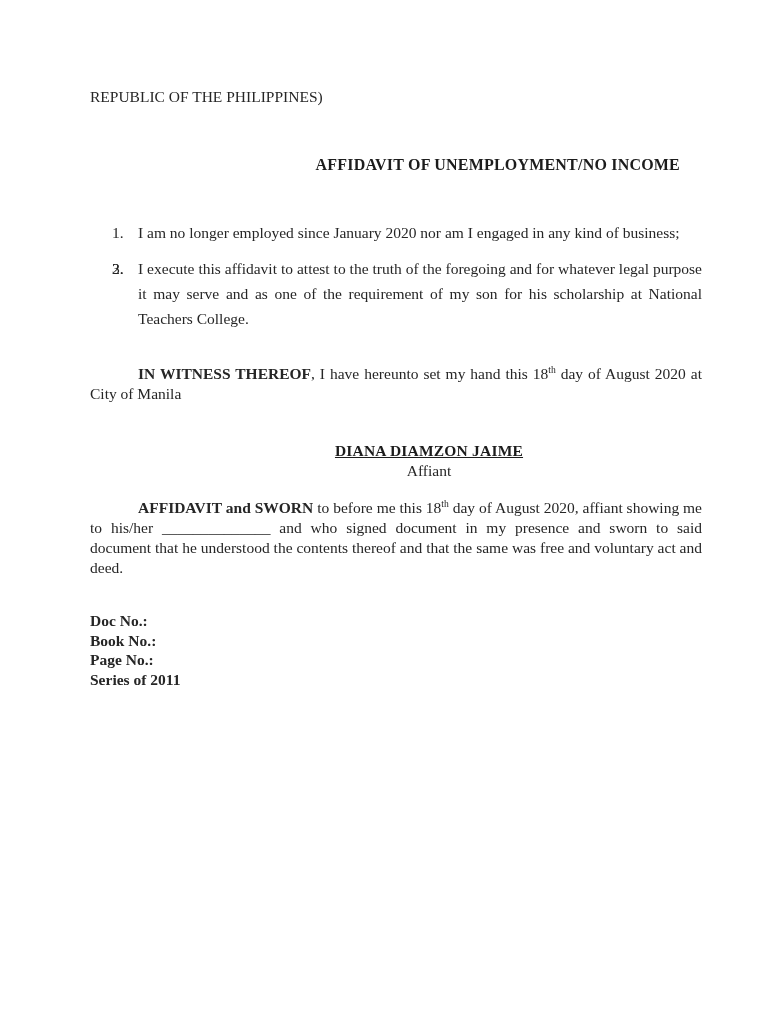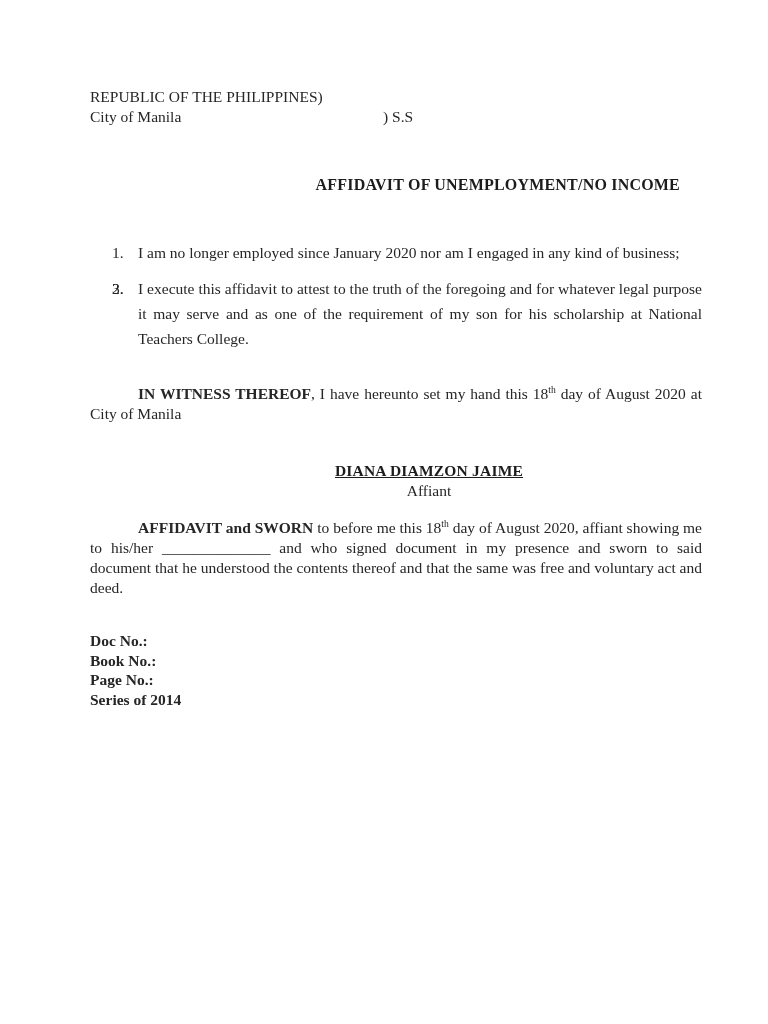--- a/index.html
+++ b/index.html
@@ -71,23 +71,20 @@
   b, .seg-b { font-weight: bold; }
 </style>
 </head>
 <body>
 
 <div class="page">
   <div class="content">
 
     <div class="hdr">
       <div class="hdr-line1">REPUBLIC OF THE PHILIPPINES)</div>
-      <div class="hdr-line2">
-        <span class="hdr-city">City of Manila</span><span>) S.S</span>
-      </div>
     </div>
 
     <div class="doc-title">AFFIDAVIT OF UNEMPLOYMENT/NO INCOME</div>
 
 
     <div class="list">
       <div class="list-item">
         <span class="list-num">1.</span>
         <span><span>I am no longer employed since January 2020 nor am I engaged in any kind of business;</span></span>
       </div>
@@ -106,17 +103,17 @@
       <div class="signature-name">DIANA DIAMZON JAIME</div>
       <div class="signature-role">Affiant</div>
     </div>
 
     <p class="para para-jurat"><span class="seg-b">AFFIDAVIT and SWORN</span><span> to before me this 18</span><sup>th</sup><span> day of August 2020, affiant showing me to his/her </span><span>______________</span><span> and who signed document in my presence and sworn to said document that he understood the contents thereof and that the same was free and voluntary act and deed.</span></p>
 
     <div class="notary-block">
       <div class="notary-line">Doc No.:</div>
       <div class="notary-line">Book No.:</div>
       <div class="notary-line">Page No.:</div>
-      <div class="notary-line">Series of 2014</div>
+      <div class="notary-line">Series of 2011</div>
     </div>
 
   </div>
 </div>
 
 </body></html>

